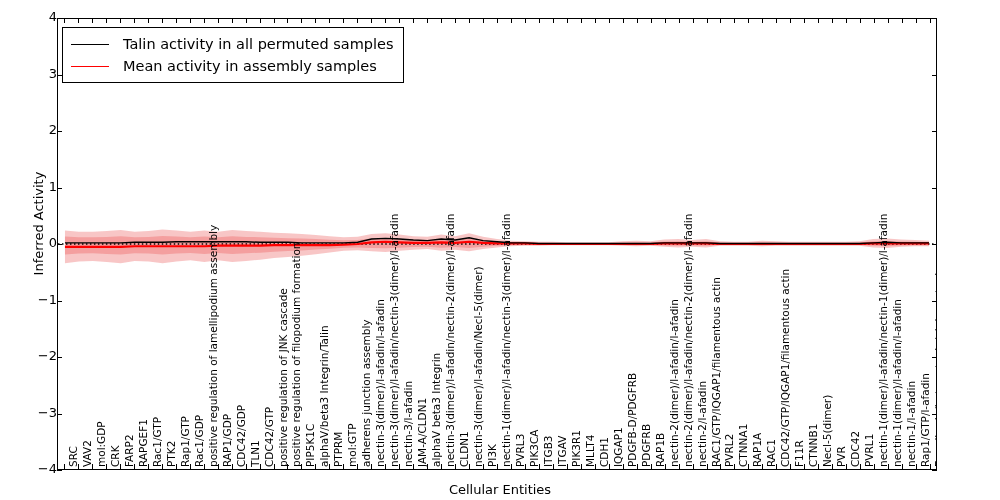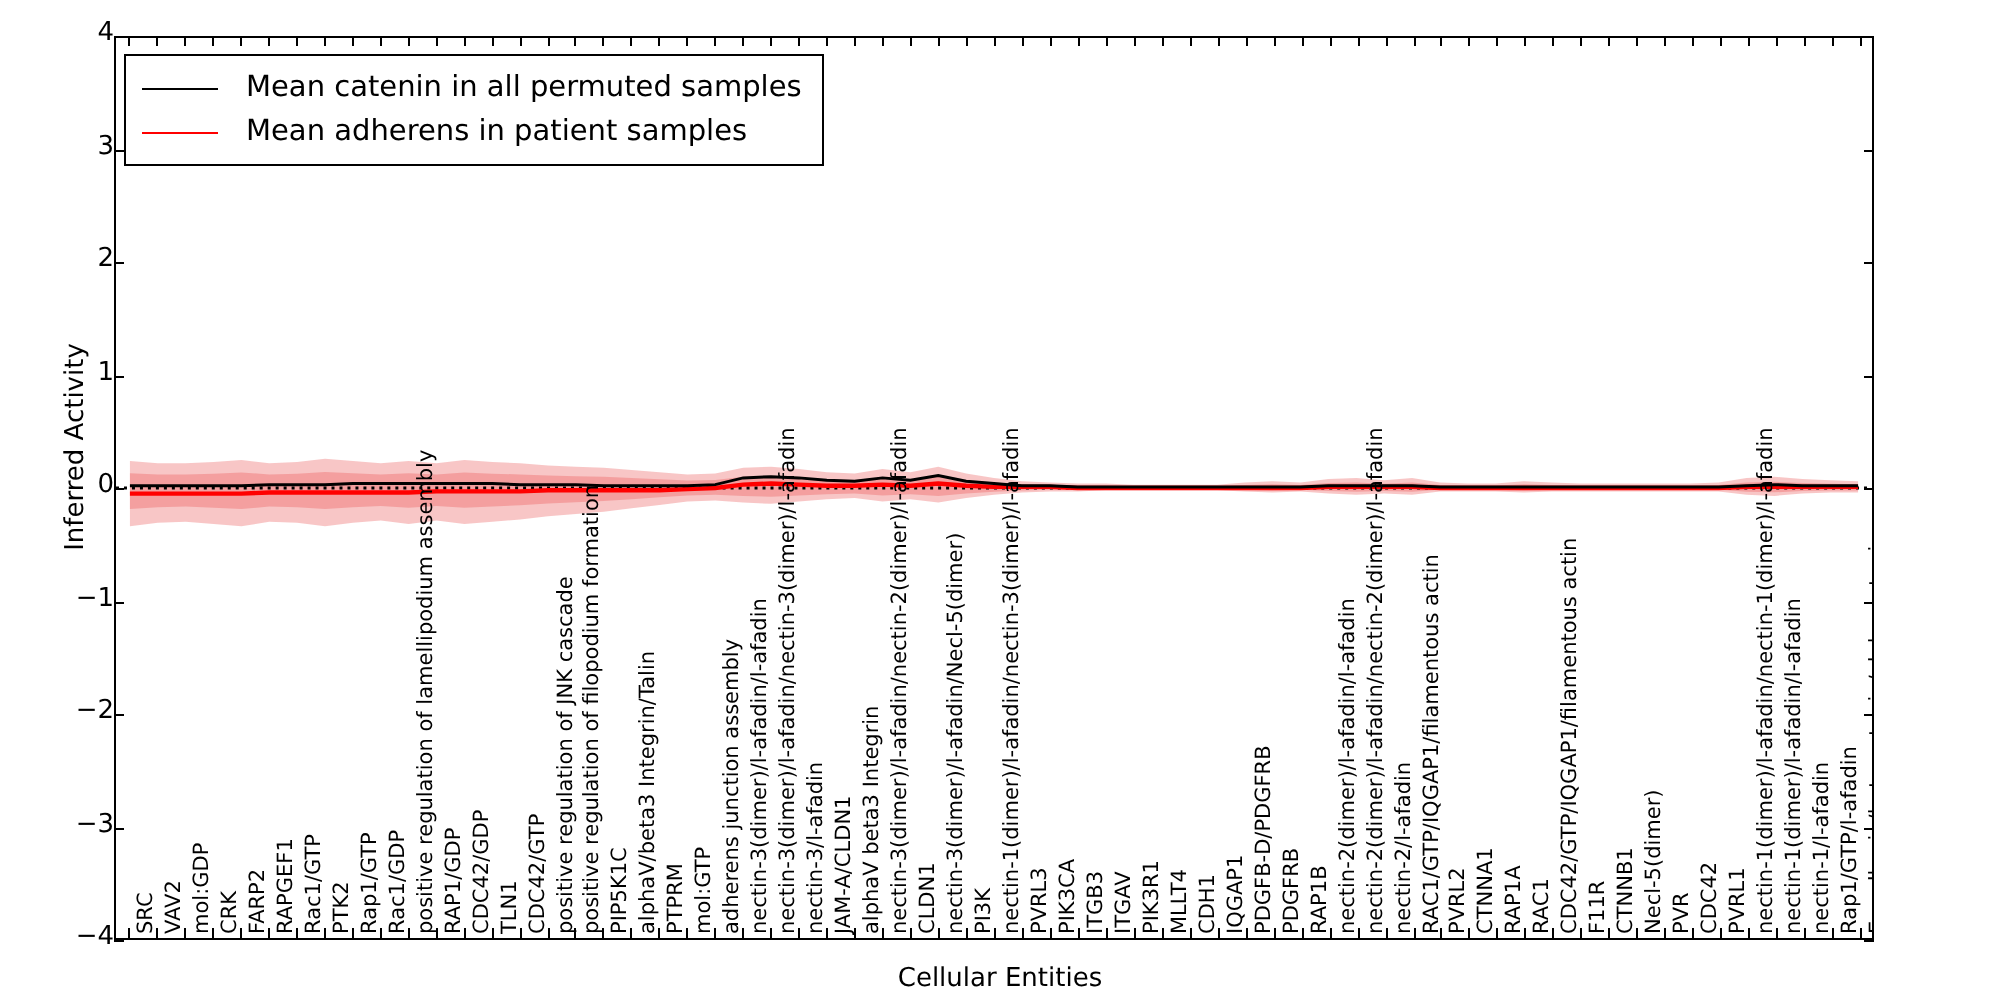--- a/index.html
+++ b/index.html
@@ -166,25 +166,25 @@
         <div class="xlab" style="left: 863.048px; top: 449px;">Rap1/GTP/l-afadin</div>
         <div class="xlab" style="left: 877.016px; top: 449px;">E-cadherin/beta catenin/alpha catenin</div>
       </div>
   </div>
 
   <div id="xlabel">Cellular Entities</div>
 
   <div id="legend">
     <div class="legrow">
       <span class="legline"></span>
-      <span class="legtxt">Mean catenin in all permuted samples</span>
+      <span class="legtxt">Talin activity in all permuted samples</span>
     </div>
     <div class="legrow">
       <span class="legline red"></span>
-      <span class="legtxt">Mean adherens in patient samples</span>
+      <span class="legtxt">Mean activity in assembly samples</span>
     </div>
   </div>
 
 <div class="ytickmark" style="top: 470px;"></div>
     <div class="ytickmark r" style="top: 470px;"></div>
     <div class="ytickmark" style="top: 413.5px;"></div>
     <div class="ytickmark r" style="top: 413.5px;"></div>
     <div class="ytickmark" style="top: 357px;"></div>
     <div class="ytickmark r" style="top: 357px;"></div>
     <div class="ytickmark" style="top: 300.5px;"></div>

